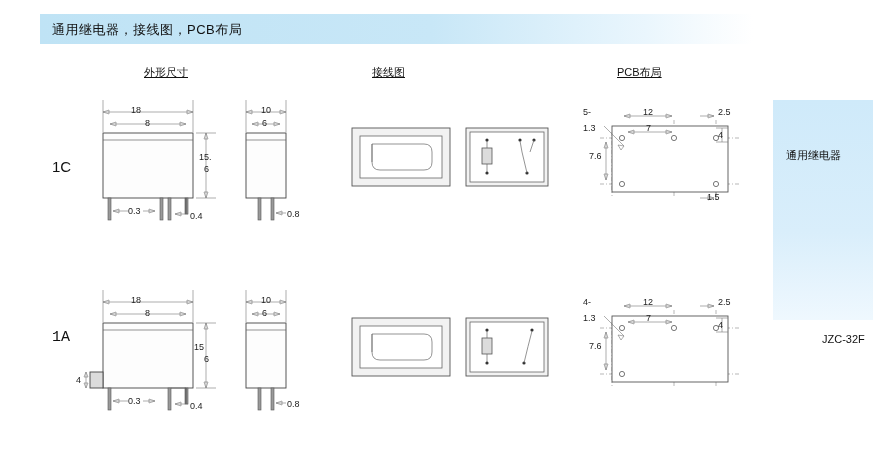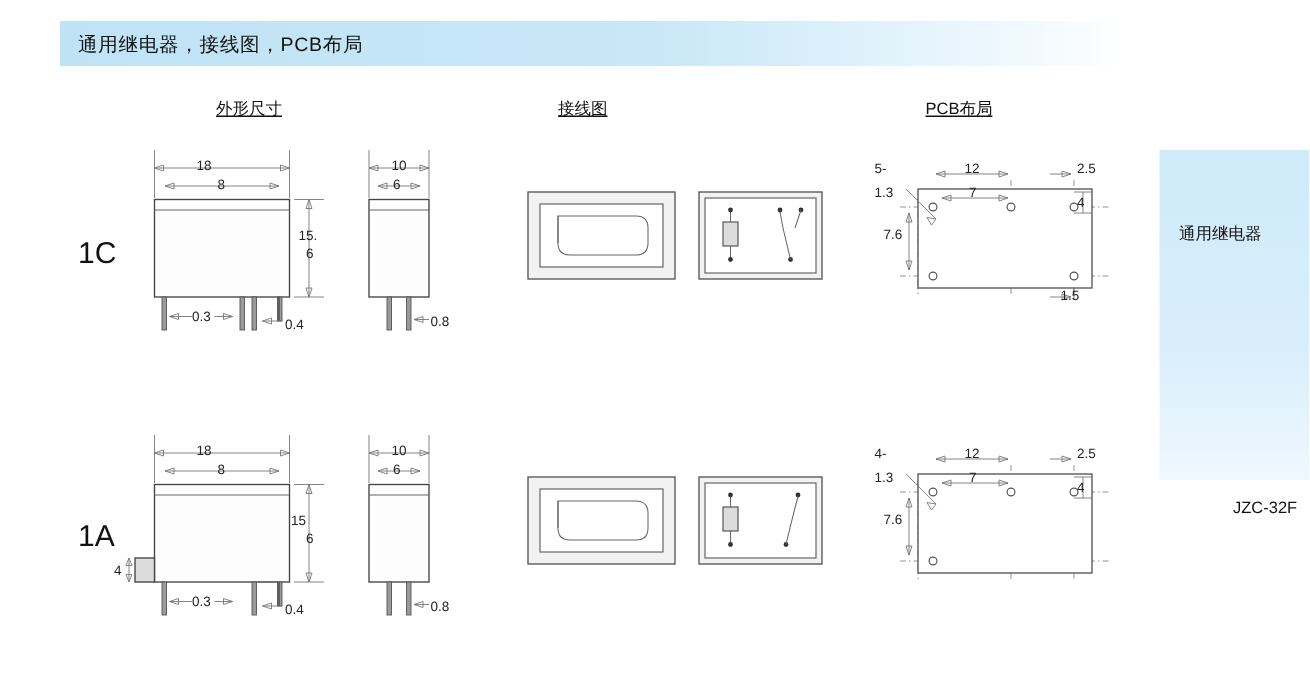--- a/index.html
+++ b/index.html
@@ -15,21 +15,21 @@
     background:linear-gradient(to right,#bfe3f5 0%,#c8e7f7 55%,#eaf6fd 85%,#ffffff 100%);
   }
   .header-text{
     position:absolute;left:52px;top:21px;
     font-size:13px;color:#111;letter-spacing:0.5px;
   }
   .col-title{
     position:absolute;font-size:11px;color:#111;text-decoration:underline;
   }
   .row-label{
-    position:absolute;font-size:20px;color:#111;
+    position:absolute;font-size:15px;color:#111;
   }
   .side-panel{
     position:absolute;left:773px;top:100px;width:100px;height:220px;
     background:linear-gradient(to bottom,#cfeafa 0%,#d9eefb 60%,#eff8fe 100%);
   }
   .side-text{
     position:absolute;font-size:11px;color:#111;
   }
   svg{position:absolute;left:0;top:0;overflow:visible;}
   .ln{stroke:#444;stroke-width:0.9;fill:none;}
@@ -46,21 +46,21 @@
 <body>
 
 <div class="header-bar"></div>
 <div class="header-text">通用继电器，接线图，PCB布局</div>
 
 <div class="col-title" style="left:144px;top:65px;">外形尺寸</div>
 <div class="col-title" style="left:372px;top:65px;">接线图</div>
 <div class="col-title" style="left:617px;top:65px;">PCB布局</div>
 
 <div class="row-label" style="left:52px;top:158px;">1C</div>
-<div class="row-label" style="left:52px;top:347px;">1A</div>
+<div class="row-label" style="left:52px;top:329px;font-family:Liberation Mono, monospace;">1A</div>
 
 <div class="side-panel"></div>
 <div class="side-text" style="left:786px;top:120px;margin-top:28px;">通用继电器</div>
 <div class="side-text" style="left:822px;top:333px;">JZC-32F</div>
 
 <svg width="873" height="453">
 
   <g>
 
     <line class="dim" x1="103" y1="100" x2="103" y2="132"></line>

